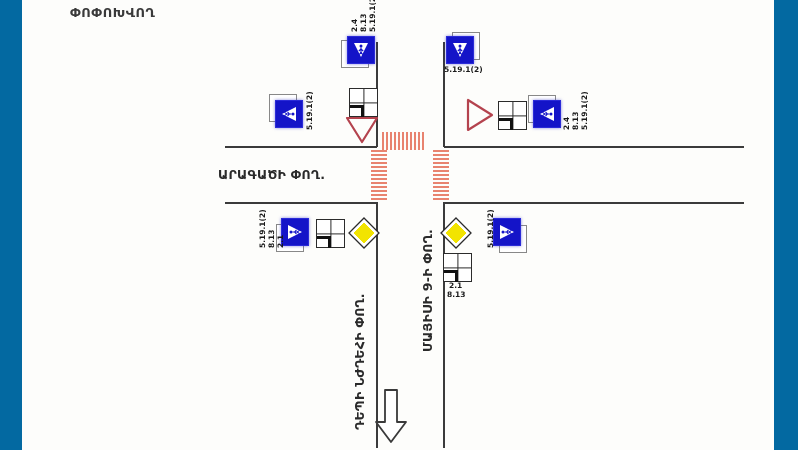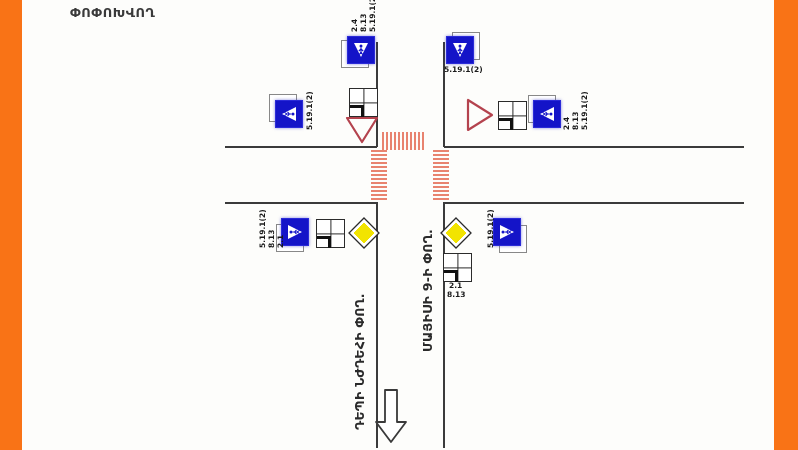--- a/index.html
+++ b/index.html
@@ -1,17 +1,17 @@
 <!DOCTYPE html>
 <html><head>
 <meta charset="utf-8">
 <style>
   html,body{margin:0;padding:0;background:#000;}
   body{width:798px;height:450px;overflow:hidden;font-family:"DejaVu Sans","Liberation Sans",sans-serif;}
-  #stage{position:relative;width:798px;height:450px;background:#f97316;}
+  #stage{position:relative;width:798px;height:450px;background:#0369a1;}
   #canvas{position:absolute;left:22px;top:0;width:752px;height:450px;background:#fdfdfb;overflow:hidden;}
 
   .ttl{position:absolute;font-weight:bold;color:#3a3a3a;letter-spacing:.5px;}
   #title{left:48px;top:5px;font-size:13px;}
 
   
   .road{position:absolute;background:#3b3b3b;}
   .hline{height:2px;}
   .vline{width:2px;}
 
@@ -101,20 +101,21 @@
         <span></span>
         <span></span>
         <span></span>
         <span></span>
         <span></span>
         <span></span>
         <span></span>
         <span></span>
     </div>
 
+    <div class="street" style="left:196px;top:167px;">ԱՐԱԳԱԾԻ ՓՈՂ.</div>
 
     <div class="street vstreet" style="left:398px;top:352px;transform:rotate(-90deg);">ՄԱՅԻՍԻ 9-Ի ՓՈՂ.</div>
 
     <div class="street vstreet" style="left:330px;top:430px;transform:rotate(-90deg);">ԴԵՊԻ ՆԺԴԵՀԻ ՓՈՂ.</div>
 
     <div class="sgroup" style="left:325px;top:36px;">
       <div class="shadowbox" style="left:-6px;top:4px;"></div>
       <div class="bluesign" style="left:0;top:0;">
         <svg width="20" height="20" viewBox="0 0 20 20">
           <polygon points="3,3 17,3 10,17" fill="#ffffff"></polygon>

